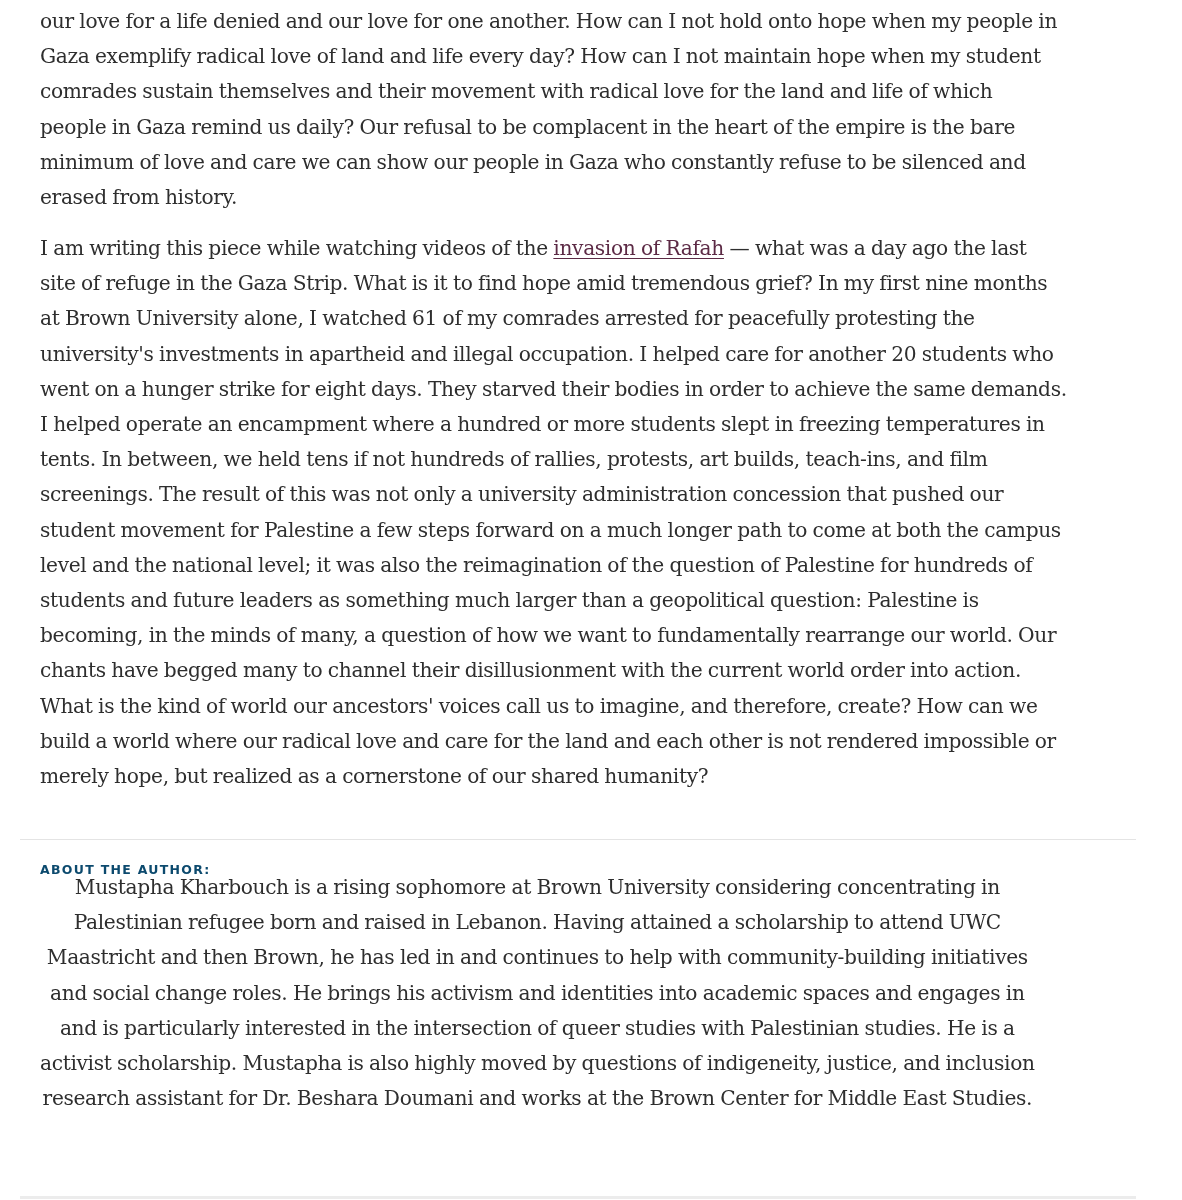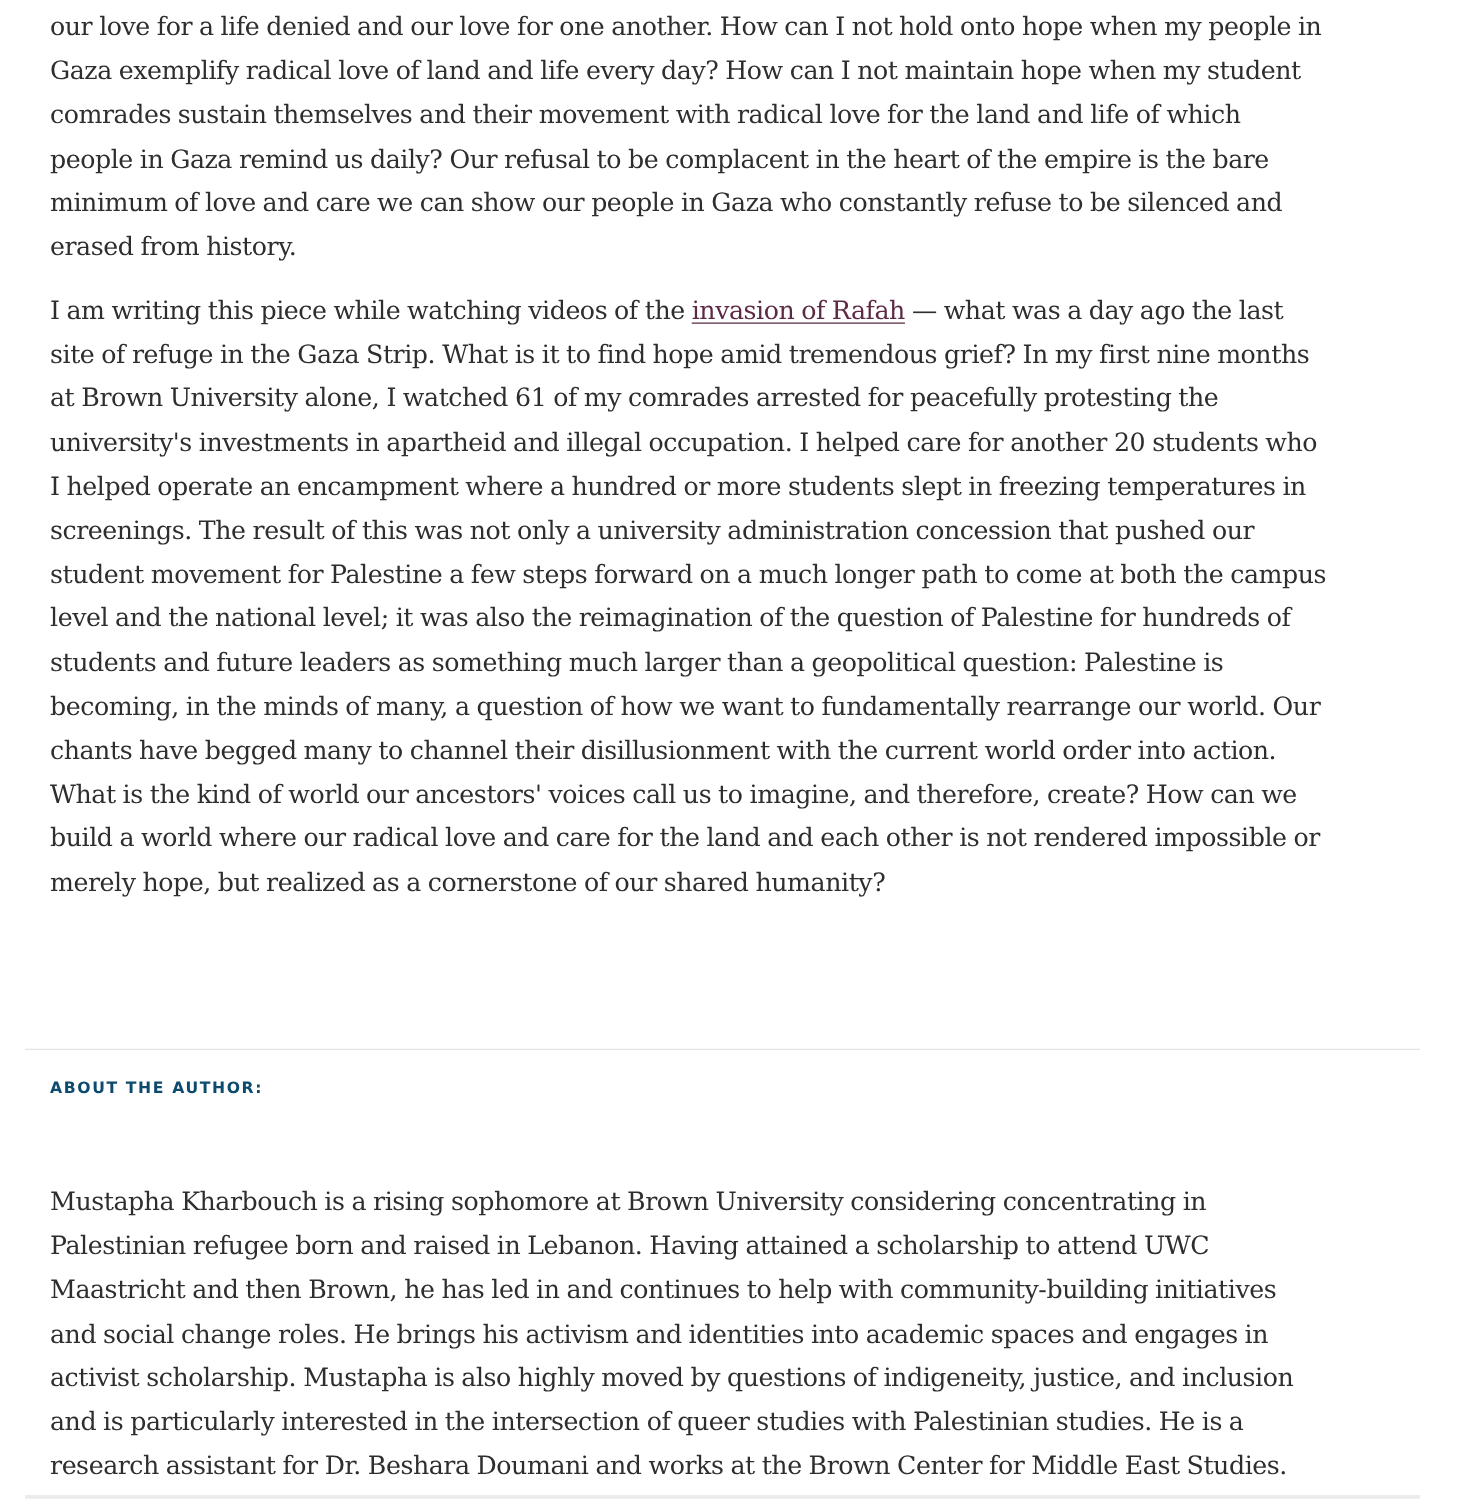--- a/index.html
+++ b/index.html
@@ -63,21 +63,22 @@
       font-family: "DejaVu Sans", "Liberation Sans", sans-serif;
       font-weight: bold;
       font-size: 12.5px;
       letter-spacing: 1.3px;
       color: #0c4a6e;
       text-transform: uppercase;
     }
     .bio {
       position: absolute;
       left: 40px;
-      top: 944px;
+      top: 870px;
+      text-align: center;
     }
   </style>
 </head>
 <body>
 
 <div class="top-cut">
   <div class="para" style="position:absolute; left:40px; top:0;">rage at the injustice and grief for the people we lost, but we are also fueled by</div>
 </div>
 
 <main class="article">
@@ -88,21 +89,23 @@
     <span class="ln">people in Gaza remind us daily? Our refusal to be complacent in the heart of the empire is the bare</span>
     <span class="ln">minimum of love and care we can show our people in Gaza who constantly refuse to be silenced and</span>
     <span class="ln">erased from history.</span>
   </p>
 
   <p class="para p2">
     <span class="ln"><span>I am writing this piece while watching videos of the </span><a class="inline-link" href="#">invasion of Rafah</a><span> — what was a day ago the last</span></span>
     <span class="ln">site of refuge in the Gaza Strip. What is it to find hope amid tremendous grief? In my first nine months</span>
     <span class="ln">at Brown University alone, I watched 61 of my comrades arrested for peacefully protesting the</span>
     <span class="ln">university's investments in apartheid and illegal occupation. I helped care for another 20 students who</span>
+    <span class="ln">went on a hunger strike for eight days. They starved their bodies in order to achieve the same demands.</span>
     <span class="ln">I helped operate an encampment where a hundred or more students slept in freezing temperatures in</span>
+    <span class="ln">tents. In between, we held tens if not hundreds of rallies, protests, art builds, teach-ins, and film</span>
     <span class="ln">screenings. The result of this was not only a university administration concession that pushed our</span>
     <span class="ln">student movement for Palestine a few steps forward on a much longer path to come at both the campus</span>
     <span class="ln">level and the national level; it was also the reimagination of the question of Palestine for hundreds of</span>
     <span class="ln">students and future leaders as something much larger than a geopolitical question: Palestine is</span>
     <span class="ln">becoming, in the minds of many, a question of how we want to fundamentally rearrange our world. Our</span>
     <span class="ln">chants have begged many to channel their disillusionment with the current world order into action.</span>
     <span class="ln">What is the kind of world our ancestors' voices call us to imagine, and therefore, create? How can we</span>
     <span class="ln">build a world where our radical love and care for the land and each other is not rendered impossible or</span>
     <span class="ln">merely hope, but realized as a cornerstone of our shared humanity?</span>
   </p>
@@ -110,18 +113,18 @@
 
 <div class="divider top"></div>
 
 <div class="about-label">About the Author:</div>
 
 <section class="bio para">
   <span class="ln">Mustapha Kharbouch is a rising sophomore at Brown University considering concentrating in</span>
   <span class="ln">Palestinian refugee born and raised in Lebanon. Having attained a scholarship to attend UWC</span>
   <span class="ln">Maastricht and then Brown, he has led in and continues to help with community-building initiatives</span>
   <span class="ln">and social change roles. He brings his activism and identities into academic spaces and engages in</span>
+  <span class="ln">and is particularly interested in the intersection of queer studies with Palestinian studies. He is a</span>
   <span class="ln">activist scholarship. Mustapha is also highly moved by questions of indigeneity, justice, and inclusion</span>
-  <span class="ln">and is particularly interested in the intersection of queer studies with Palestinian studies. He is a</span>
   <span class="ln">research assistant for Dr. Beshara Doumani and works at the Brown Center for Middle East Studies.</span>
 </section>
 
 <div class="divider bottom"></div>
 
 </body></html>

